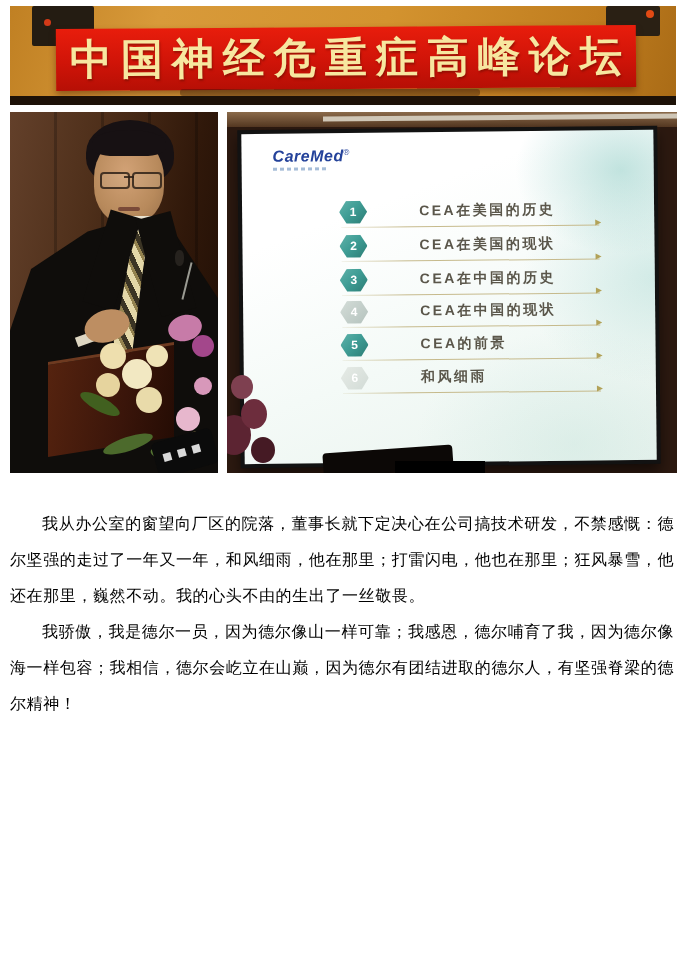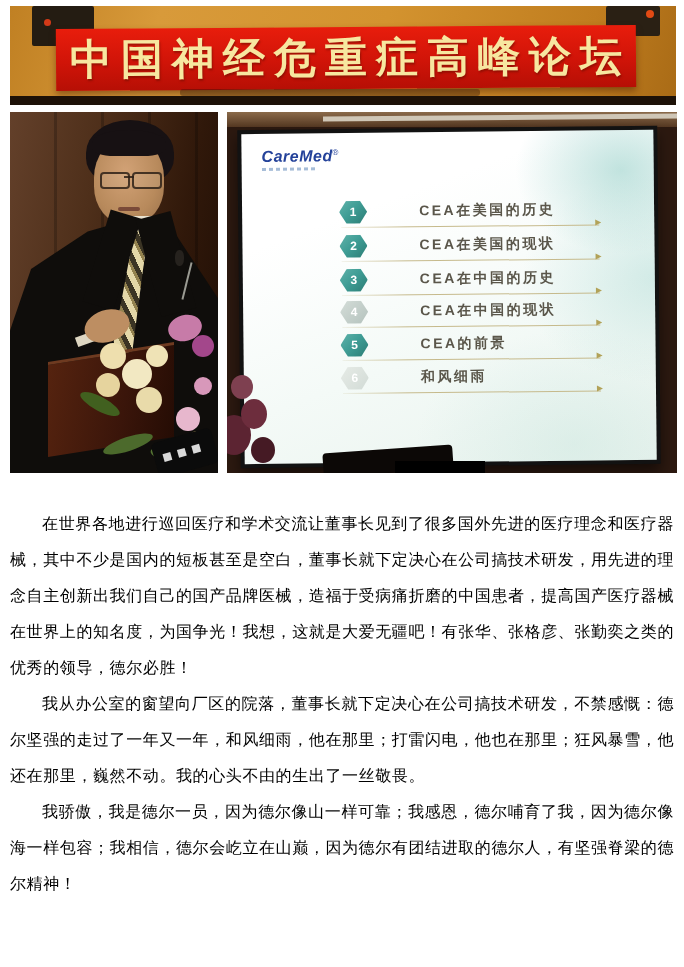--- a/index.html
+++ b/index.html
@@ -81,21 +81,21 @@
   .wall-col{position:absolute;right:16px;top:15px;width:28px;height:332px;
           background:linear-gradient(90deg,#5e3e26,#3c2312 70%,#2c1910);}
   .screen-frame{position:absolute;left:12px;top:16px;width:412px;height:330px;background:#121212;
           transform:rotate(-0.6deg);padding:4px;box-shadow:0 8px 14px rgba(0,0,0,.5);}
   .screen{position:relative;width:100%;height:100%;overflow:hidden;
           background:
             radial-gradient(ellipse 150px 120px at 92% 12%,rgba(145,205,198,.55),rgba(145,205,198,0) 70%),
             radial-gradient(ellipse 190px 150px at 100% 45%,rgba(160,212,206,.4),rgba(160,212,206,0) 70%),
             radial-gradient(ellipse 220px 160px at 80% 95%,rgba(190,225,216,.35),rgba(190,225,216,0) 72%),
             linear-gradient(160deg,#ffffff 25%,#f4faf7 60%,#e9f3ee 100%);}
-  .logo{position:absolute;left:20px;top:14px;color:#24429a;}
+  .logo{position:absolute;left:31px;top:14px;color:#24429a;}
   .logo .name{font-size:16px;font-weight:bold;font-style:italic;letter-spacing:.5px;}
   .logo .reg{font-size:8px;vertical-align:super;}
   .logo-sub{margin-top:2px;height:3px;width:56px;opacity:.75;
           background:repeating-linear-gradient(90deg,#88a6ca 0 4px,transparent 4px 7px);}
   .agenda{list-style:none;margin:0;padding:0;}
   .srow{position:absolute;left:97px;height:24px;display:flex;align-items:center;}
   .srow:nth-child(1){top:67px;} .srow:nth-child(2){top:101px;} .srow:nth-child(3){top:135px;}
   .srow:nth-child(4){top:167px;} .srow:nth-child(5){top:200px;} .srow:nth-child(6){top:233px;}
   .hex{width:28px;height:23px;clip-path:polygon(26% 0,74% 0,100% 50%,74% 100%,26% 100%,0 50%);
        background:linear-gradient(135deg,#5fb2aa 0%,#3f9d95 45%,#2b7c74 100%);
@@ -230,18 +230,17 @@
     </div>
     <div class="sil s1"></div>
     <div class="sil s2"></div>
     <div class="sil s3"></div>
     <div class="sil s4"></div>
     <div class="tbl-a"></div>
     <div class="tbl-b"></div>
   </figure>
 
   <div class="article">
-    <p>在世界各地进行巡回医疗和学术交流让董事长见到了很多国外先进的医疗理念和医疗器械，其中不少是国内的短板甚至是空白，董事长就下定决心在公司搞技术研发，用先进的理念自主创新出我们自己的国产品牌医械，造福于受病痛折磨的中国患者，提高国产医疗器械在世界上的知名度，为国争光！我想，这就是大爱无疆吧！有张华、张格彦、张勤奕之类的优秀的领导，德尔必胜！</p>
     <p>我从办公室的窗望向厂区的院落，董事长就下定决心在公司搞技术研发，不禁感慨：德尔坚强的走过了一年又一年，和风细雨，他在那里；打雷闪电，他也在那里；狂风暴雪，他还在那里，巍然不动。我的心头不由的生出了一丝敬畏。</p>
     <p>我骄傲，我是德尔一员，因为德尔像山一样可靠；我感恩，德尔哺育了我，因为德尔像海一样包容；我相信，德尔会屹立在山巅，因为德尔有团结进取的德尔人，有坚强脊梁的德尔精神！</p>
   </div>
 
 </div>
 
 </body></html>

